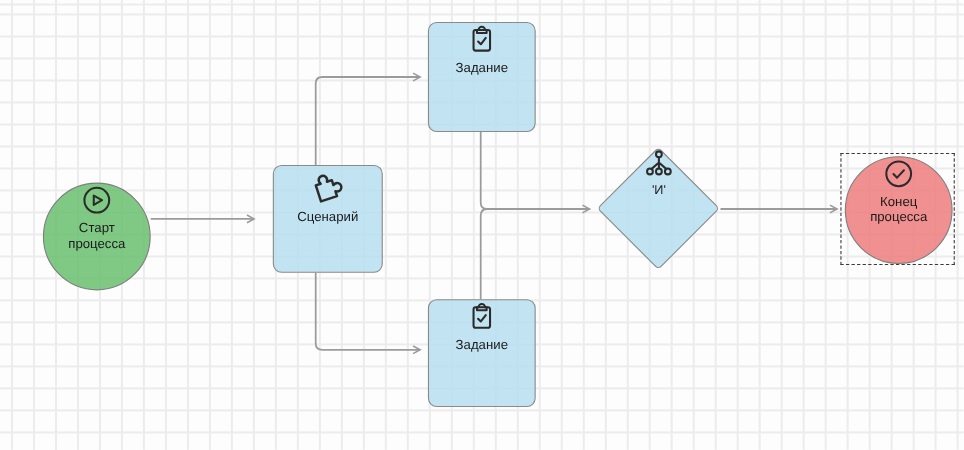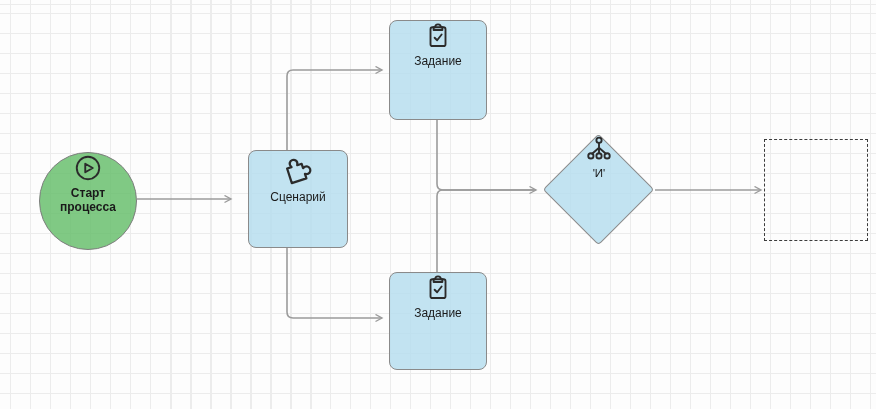--- a/index.html
+++ b/index.html
@@ -29,21 +29,21 @@
     border-radius:50%;border:1.5px solid #7d7d7d;
   }
   .rect{
     border-radius:8px;border:1.5px solid #8a8a8a;
     background:rgba(183,222,238,0.85);
   }
   .node .icon{margin-bottom:3px;line-height:0;}
   .icon svg{stroke:#2b2b2b;fill:none;stroke-width:1.5;stroke-linecap:round;stroke-linejoin:round;}
 
   
-  #node-start{left:39px;top:152px;width:98px;height:98px;background:rgba(106,191,110,0.85);font-weight:bold;}
+  #node-start{left:39px;top:166px;width:98px;height:98px;background:rgba(106,191,110,0.85);}
   #node-scenario{left:248px;top:150px;width:100px;height:98px;}
   #node-task-top{left:389px;top:20px;width:98px;height:100px;}
   #node-task-bottom{left:389px;top:272px;width:98px;height:98px;}
   #node-end{left:768px;top:142px;width:98px;height:98px;background:rgba(238,125,125,0.85);}
 
   #node-gateway{left:543px;top:134px;width:112px;height:112px;border:none;background:none;}
   #node-gateway .diamond-shape{
     position:absolute;left:16px;top:16px;width:79px;height:79px;
     transform:rotate(45deg);border:1.5px solid #8a8a8a;border-radius:4px;
     background:rgba(183,222,238,0.85);box-sizing:border-box;
@@ -129,16 +129,25 @@
           <circle cx="5.5" cy="17.5" r="2.1"></circle>
           <circle cx="12" cy="17.5" r="2.1"></circle>
           <circle cx="18.5" cy="17.5" r="2.1"></circle>
           <path d="M12 7.1 V15.4 M12 11 L6.5 15.8 M12 11 L17.5 15.8"></path>
         </svg>
       </span>
       <span class="label">'И'</span>
     </div>
   </div>
 
+  <div class="node circle" id="node-end">
+    <span class="icon">
+      <svg width="30" height="30" viewBox="0 0 24 24">
+        <circle cx="12" cy="12" r="9"></circle>
+        <path d="M8.2 12.2 l2.6 2.6 l5 -5.4"></path>
+      </svg>
+    </span>
+    <span class="label">Конец процесса</span>
+  </div>
 
   <div class="selection-outline"></div>
 
 </div>
 
 </body></html>

